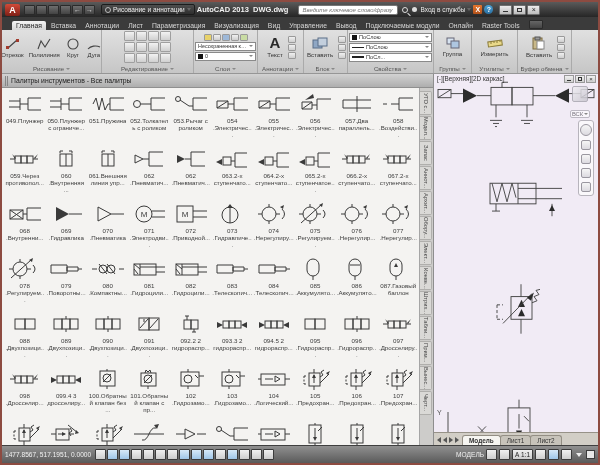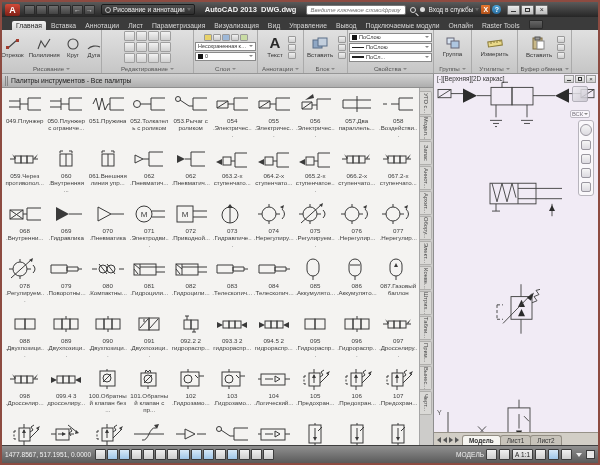--- a/index.html
+++ b/index.html
@@ -7,21 +7,21 @@
   *{box-sizing:border-box;}
   #window{width:600px;height:465px;border:2px solid #8d4b41;display:flex;flex-direction:column;background:#c9c9c9;}
 
   
   .titlebar{height:15px;background:linear-gradient(#5a5a5a,#262626);display:flex;align-items:center;gap:2px;padding:0 3px;flex:0 0 auto;}
   .logo{width:15px;height:12px;background:linear-gradient(#d24a38,#7e1f16);color:#fff;font-size:9px;font-weight:bold;text-align:center;line-height:12px;border-radius:2px;}
   .qat{display:flex;gap:1px;margin-left:2px;}
   .qat-btn{width:11px;height:10px;background:linear-gradient(#6e6e6e,#434343);border:1px solid #2a2a2a;border-radius:1px;color:#ddd;font-size:7px;line-height:8px;text-align:center;}
   .ws-dd{display:flex;align-items:center;height:11px;background:linear-gradient(#4e4e4e,#2e2e2e);border:1px solid #1c1c1c;border-radius:2px;padding:0 3px;font-size:6.5px;color:#eee;gap:2px;margin-left:4px;white-space:nowrap;}
   .gear{width:6px;height:6px;border:1px solid #bbb;border-radius:50%;}
-  .title-text{font-size:7.5px;color:#f2f2f2;margin-left:8px;white-space:nowrap;font-weight:bold;}
+  .title-text{font-size:7.5px;color:#f2f2f2;margin-left:0;white-space:nowrap;font-weight:bold;}
   .search{width:100px;height:10px;font-size:6px;border:1px solid #777;border-radius:2px;padding:0 3px;margin-left:8px;color:#555;font-style:italic;}
   .mag{width:6px;height:6px;border:1px solid #ddd;border-radius:50%;position:relative;margin:0 2px;}
   .mag::after{content:"";position:absolute;width:4px;height:1px;background:#ddd;transform:rotate(45deg);left:4px;top:6px;}
   .person{width:5px;height:5px;background:#ddd;border-radius:50%;position:relative;margin-right:1px;}
   .signin{font-size:6.5px;color:#e8e8e8;white-space:nowrap;}
   .xbadge{width:9px;height:9px;background:linear-gradient(#e8762d,#b1511a);color:#fff;font-size:7px;line-height:9px;text-align:center;border-radius:1px;font-weight:bold;}
   .helpbadge{width:9px;height:9px;background:linear-gradient(#4aa3d8,#2a6ea0);color:#fff;font-size:7px;line-height:9px;text-align:center;border-radius:50%;font-weight:bold;}
   .winbtns{display:flex;gap:1px;margin-left:4px;}
   .win-btn{width:13px;height:10px;background:linear-gradient(#ececec,#bcbcbc);border:1px solid #6f6f6f;border-radius:1px;position:relative;color:#222;font-size:7px;line-height:8px;text-align:center;}
   .win-min::after{content:"";position:absolute;left:3px;right:3px;bottom:2px;height:1px;background:#333;}

